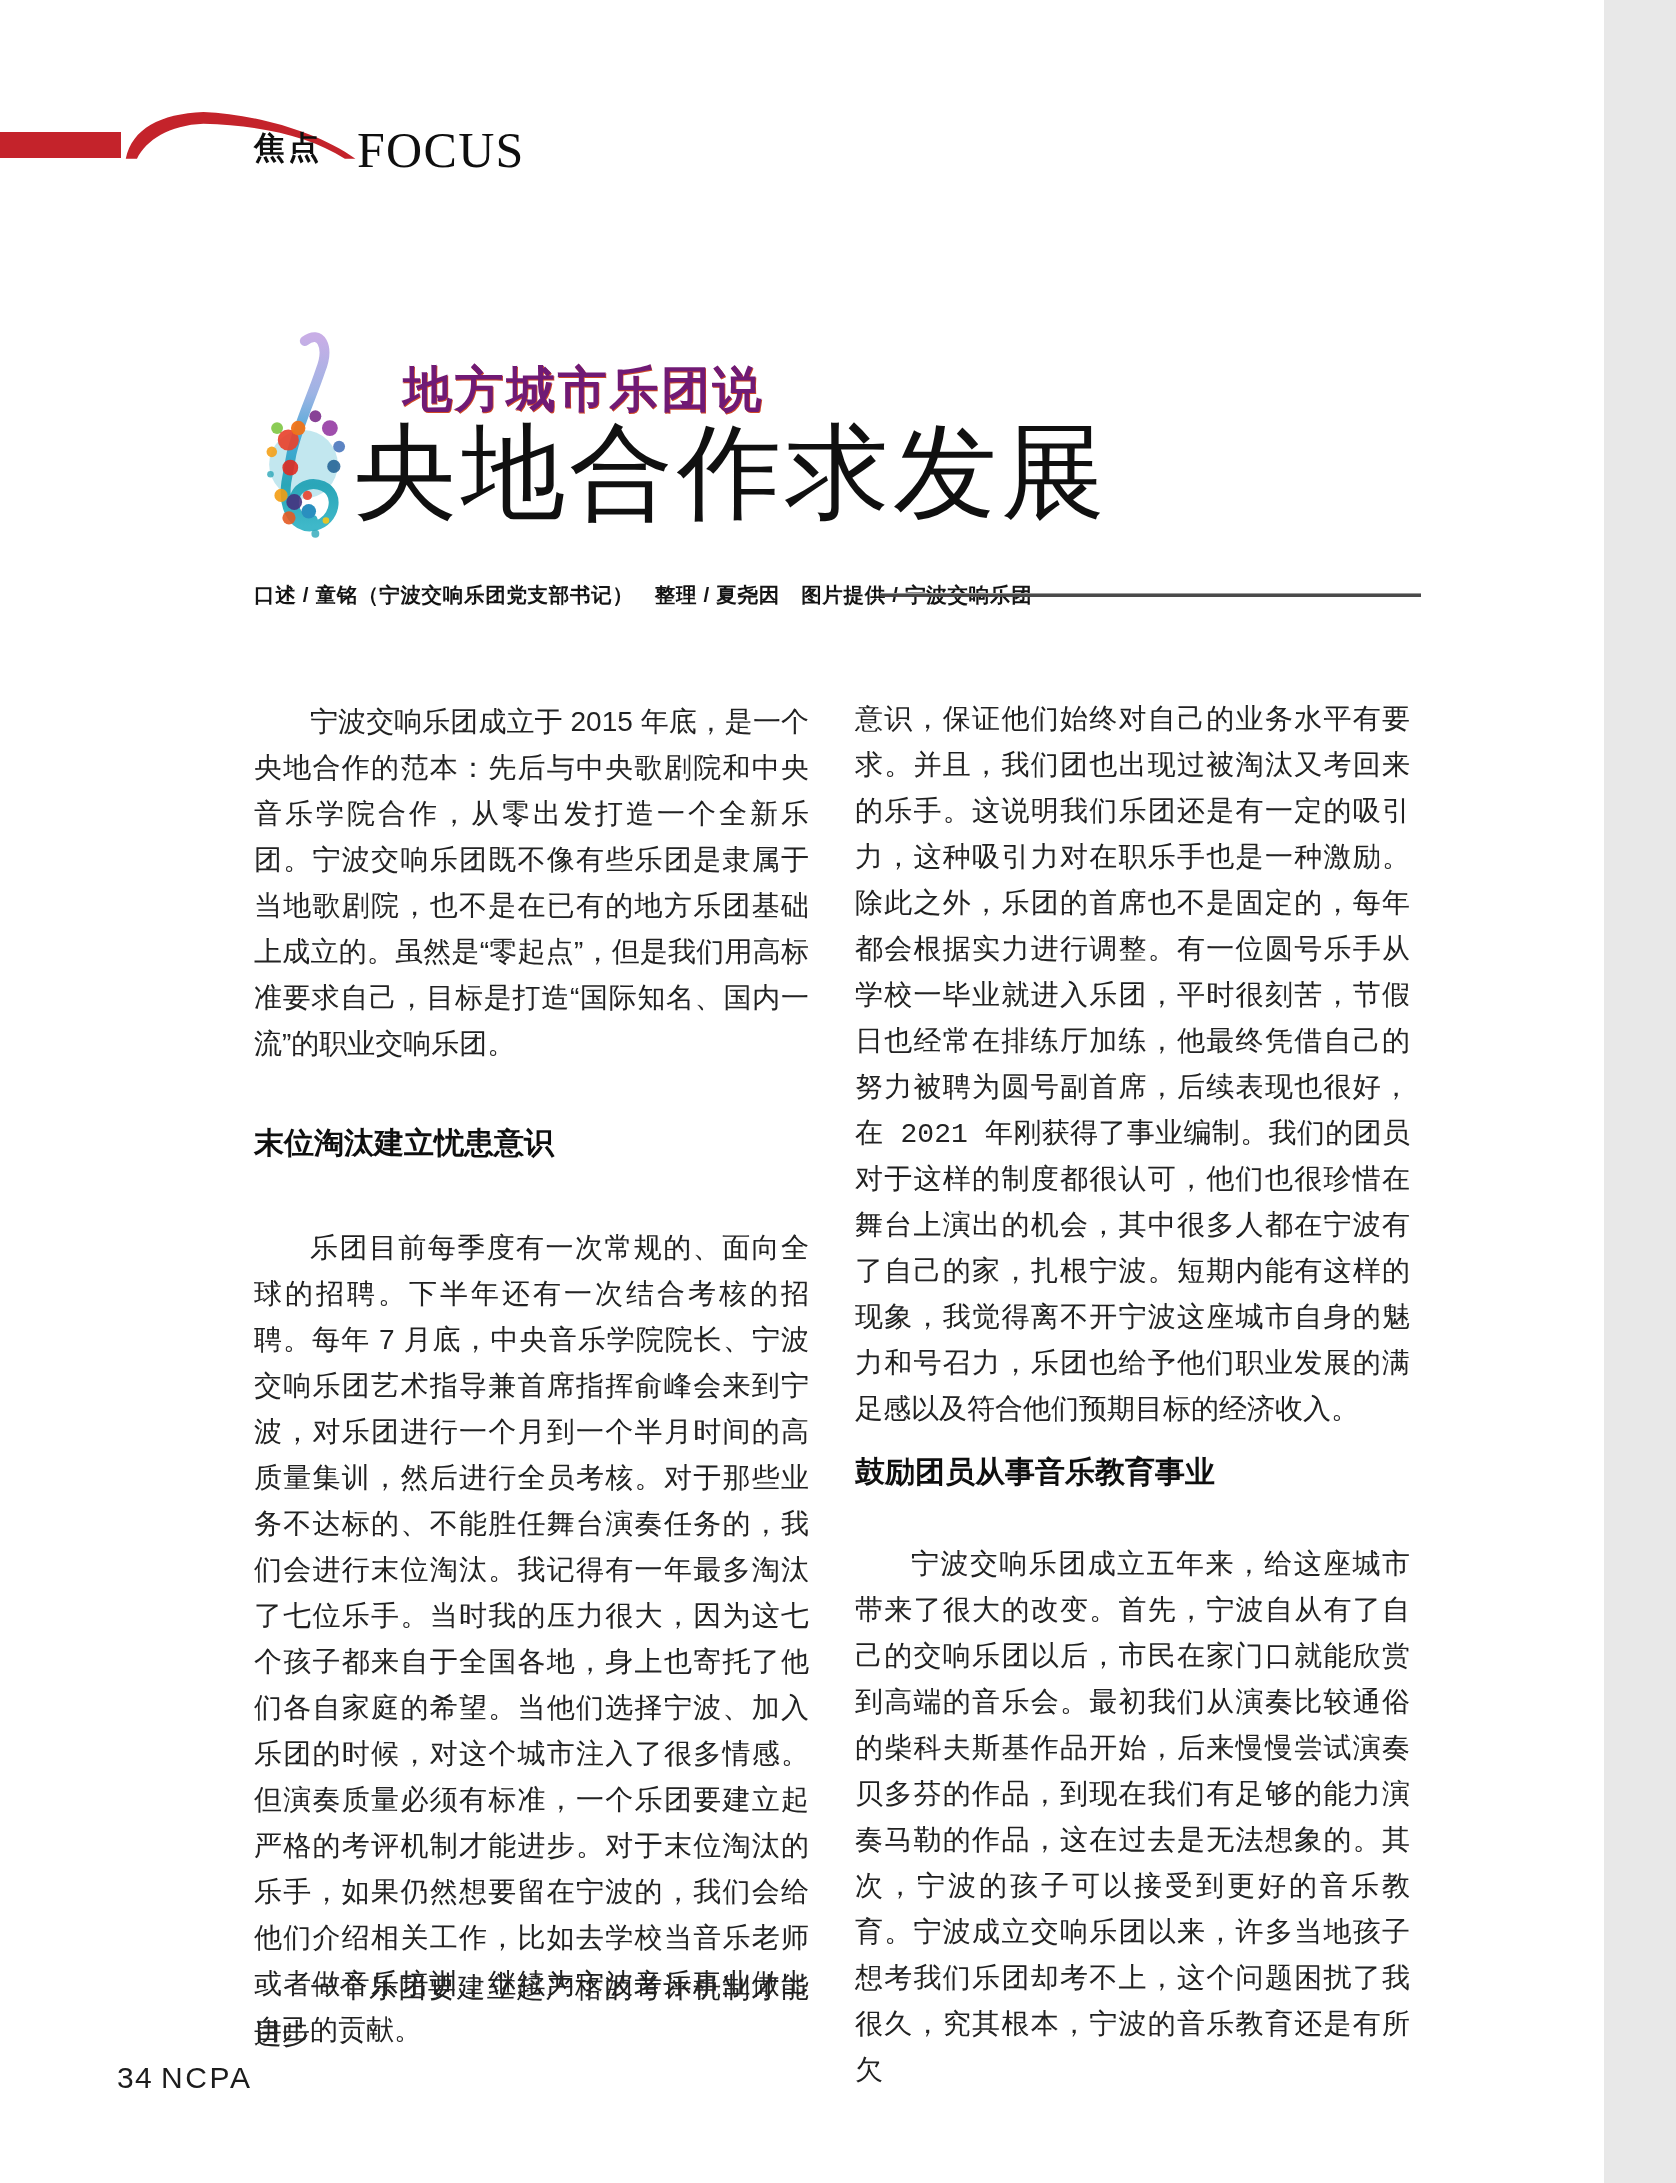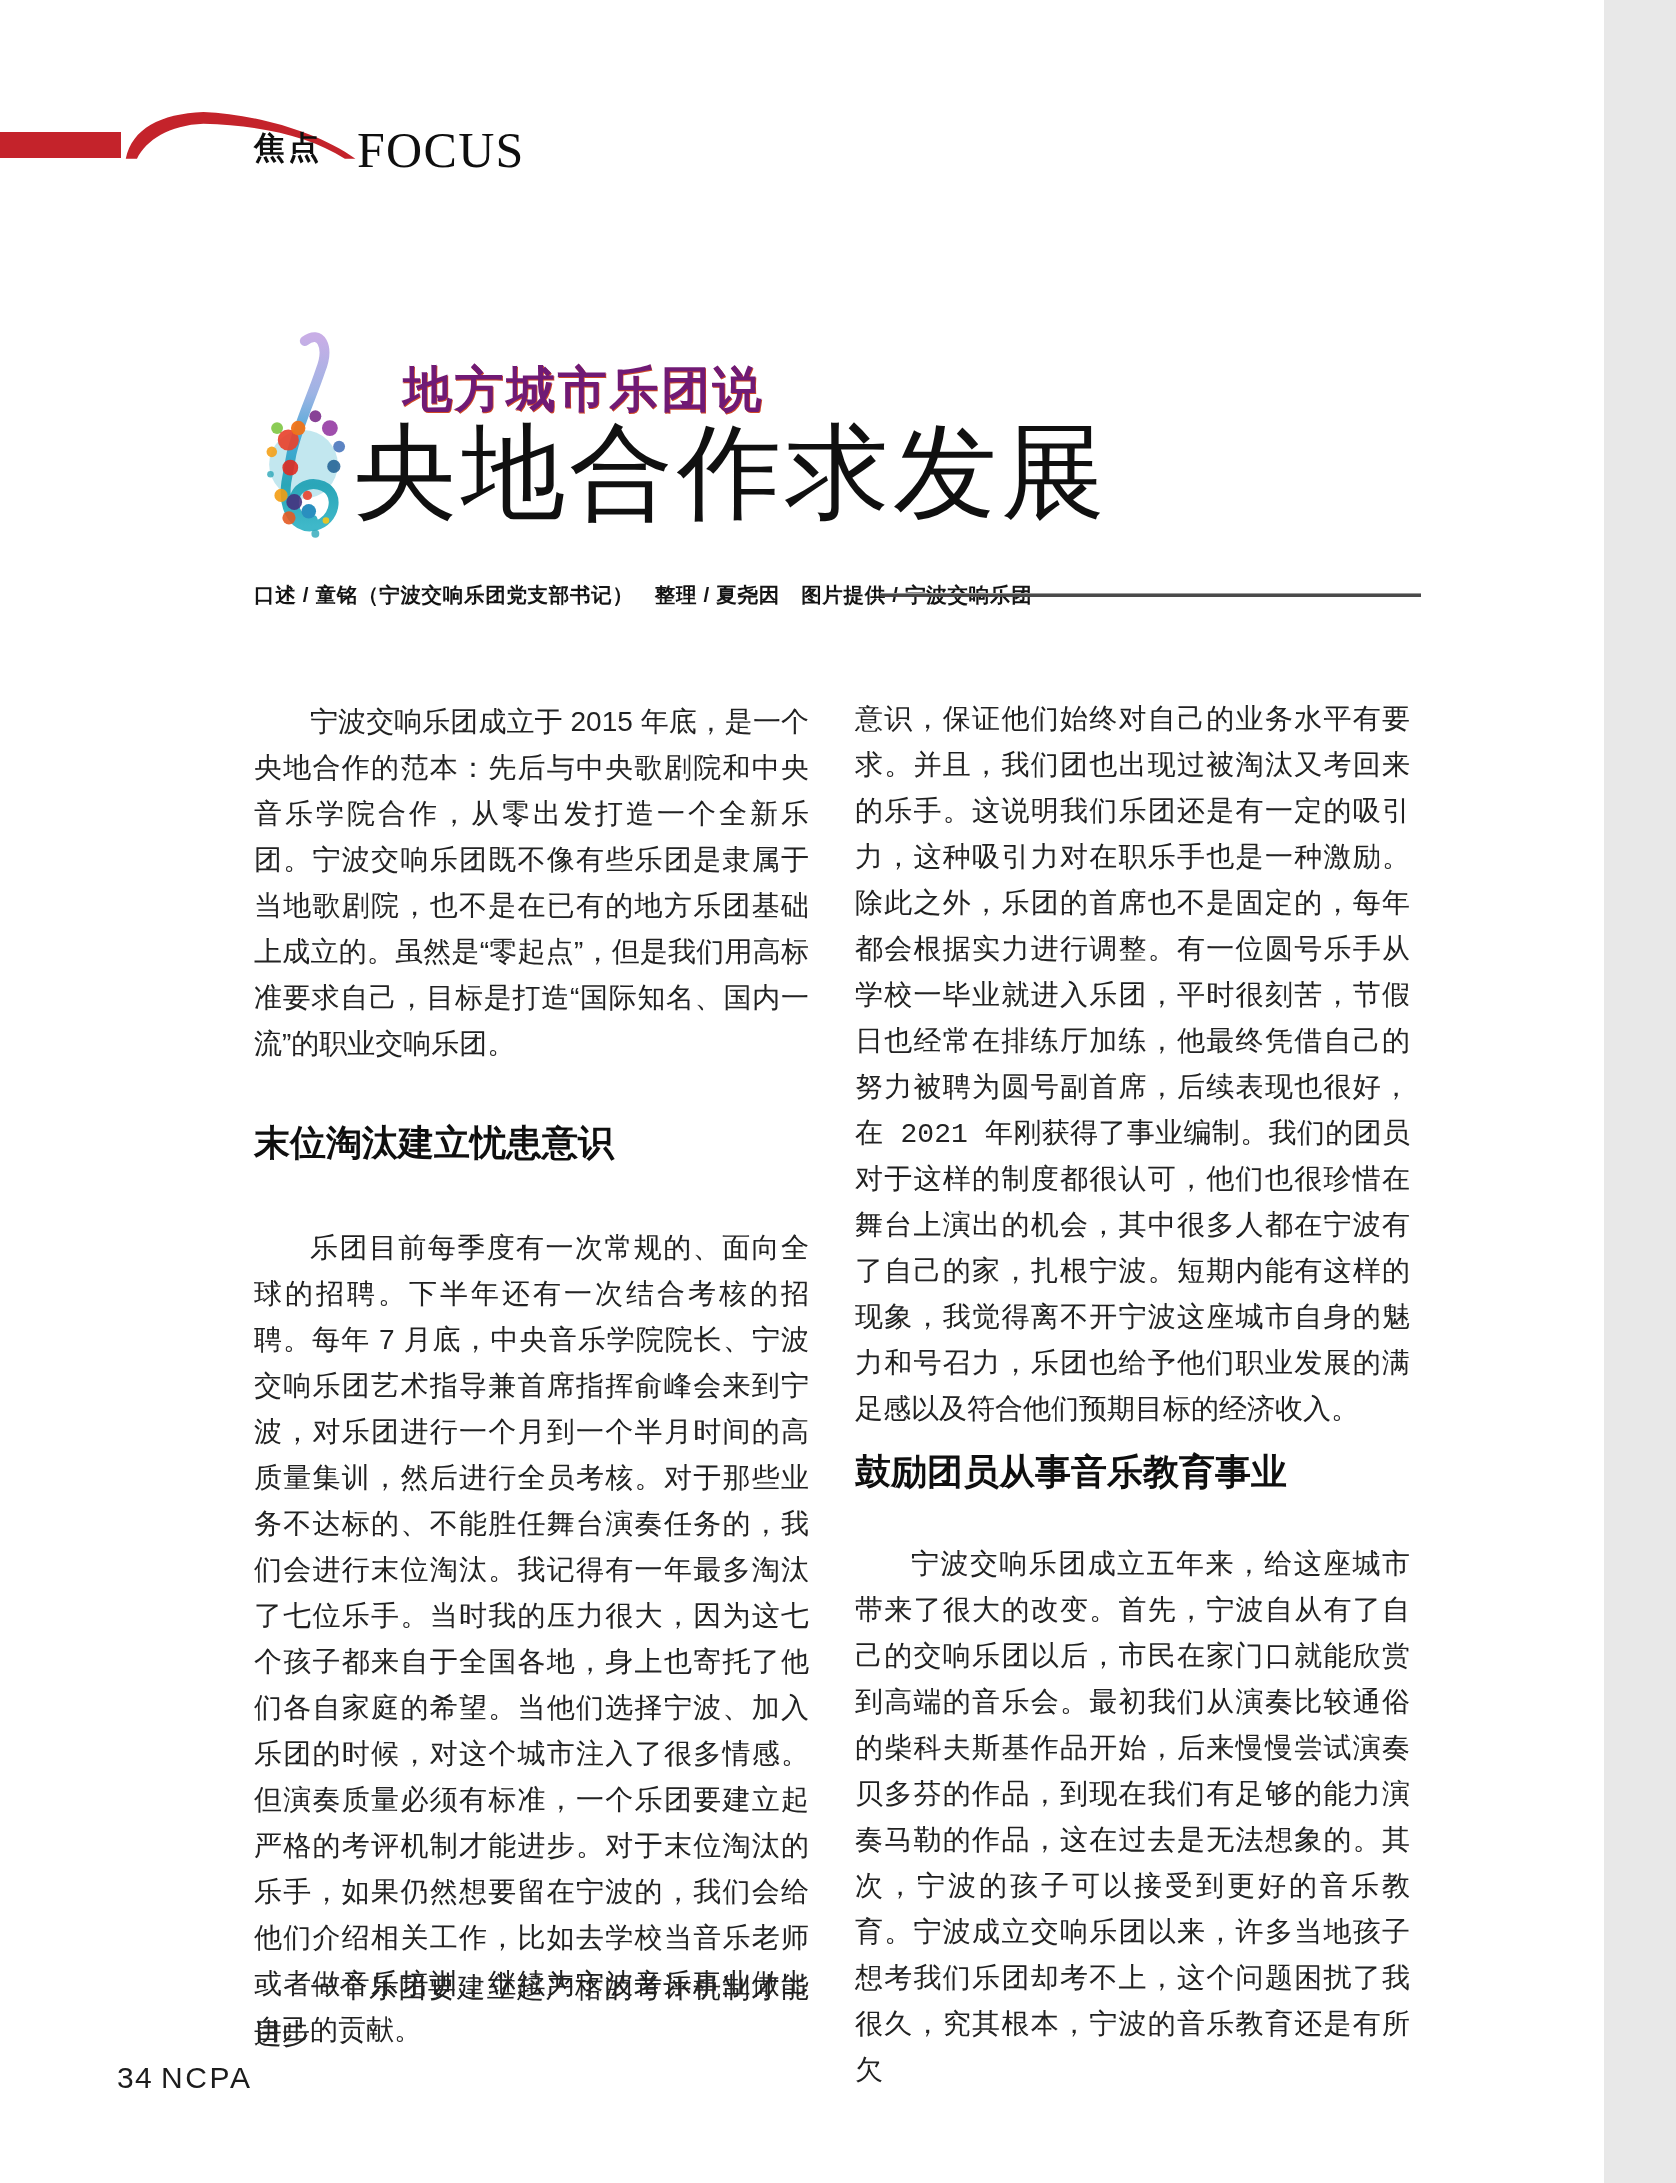--- a/index.html
+++ b/index.html
@@ -60,21 +60,21 @@
   .col-block{
     position:absolute;width:555px;
     font-size:28px;line-height:46px;
     text-align:justify;text-justify:inter-ideograph;
     color:#222222;
     font-weight:400;
   }
   .indent{text-indent:2em;}
   .sec-head{
     position:absolute;width:555px;
-    font-size:36px;line-height:37px;font-weight:800;color:#0f0f0f;
+    font-size:30px;line-height:37px;font-weight:800;color:#0f0f0f;
   }
   .cl{left:254px;}
   .cr{left:855px;}
 
   .p-l1{top:699px;}
   .h-l1{top:1124px;}
   .p-l2{top:1225px;}
   .p-l3{top:1965px;}
 
   .p-r1{top:698px;font-family:Liberation Mono, monospace;}

